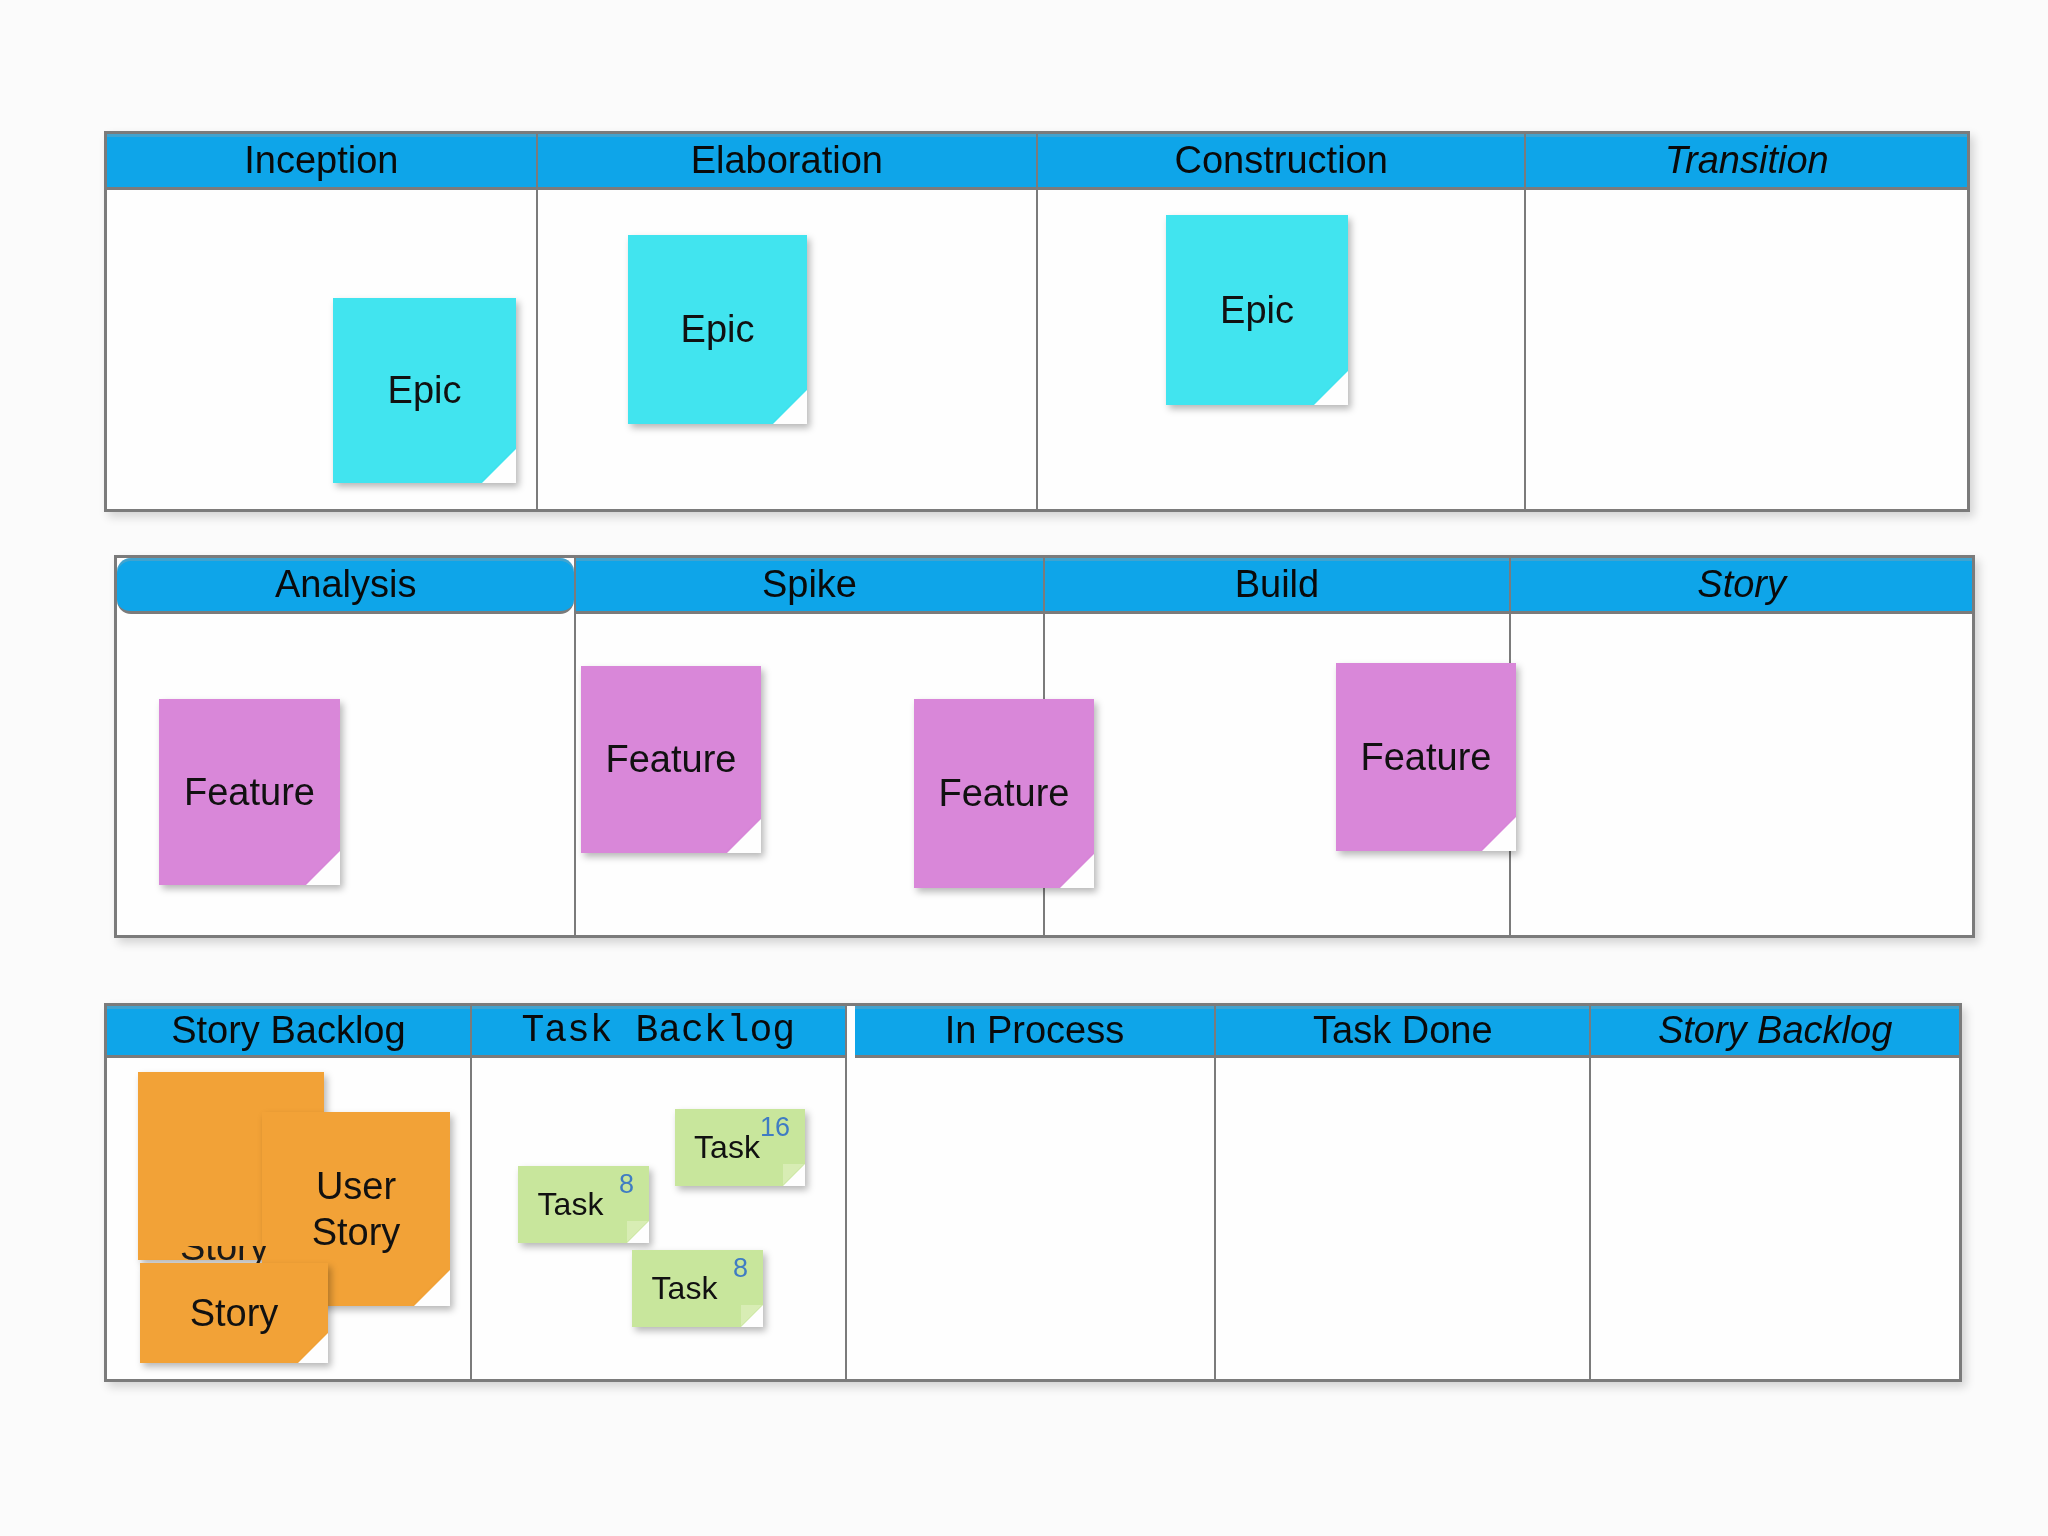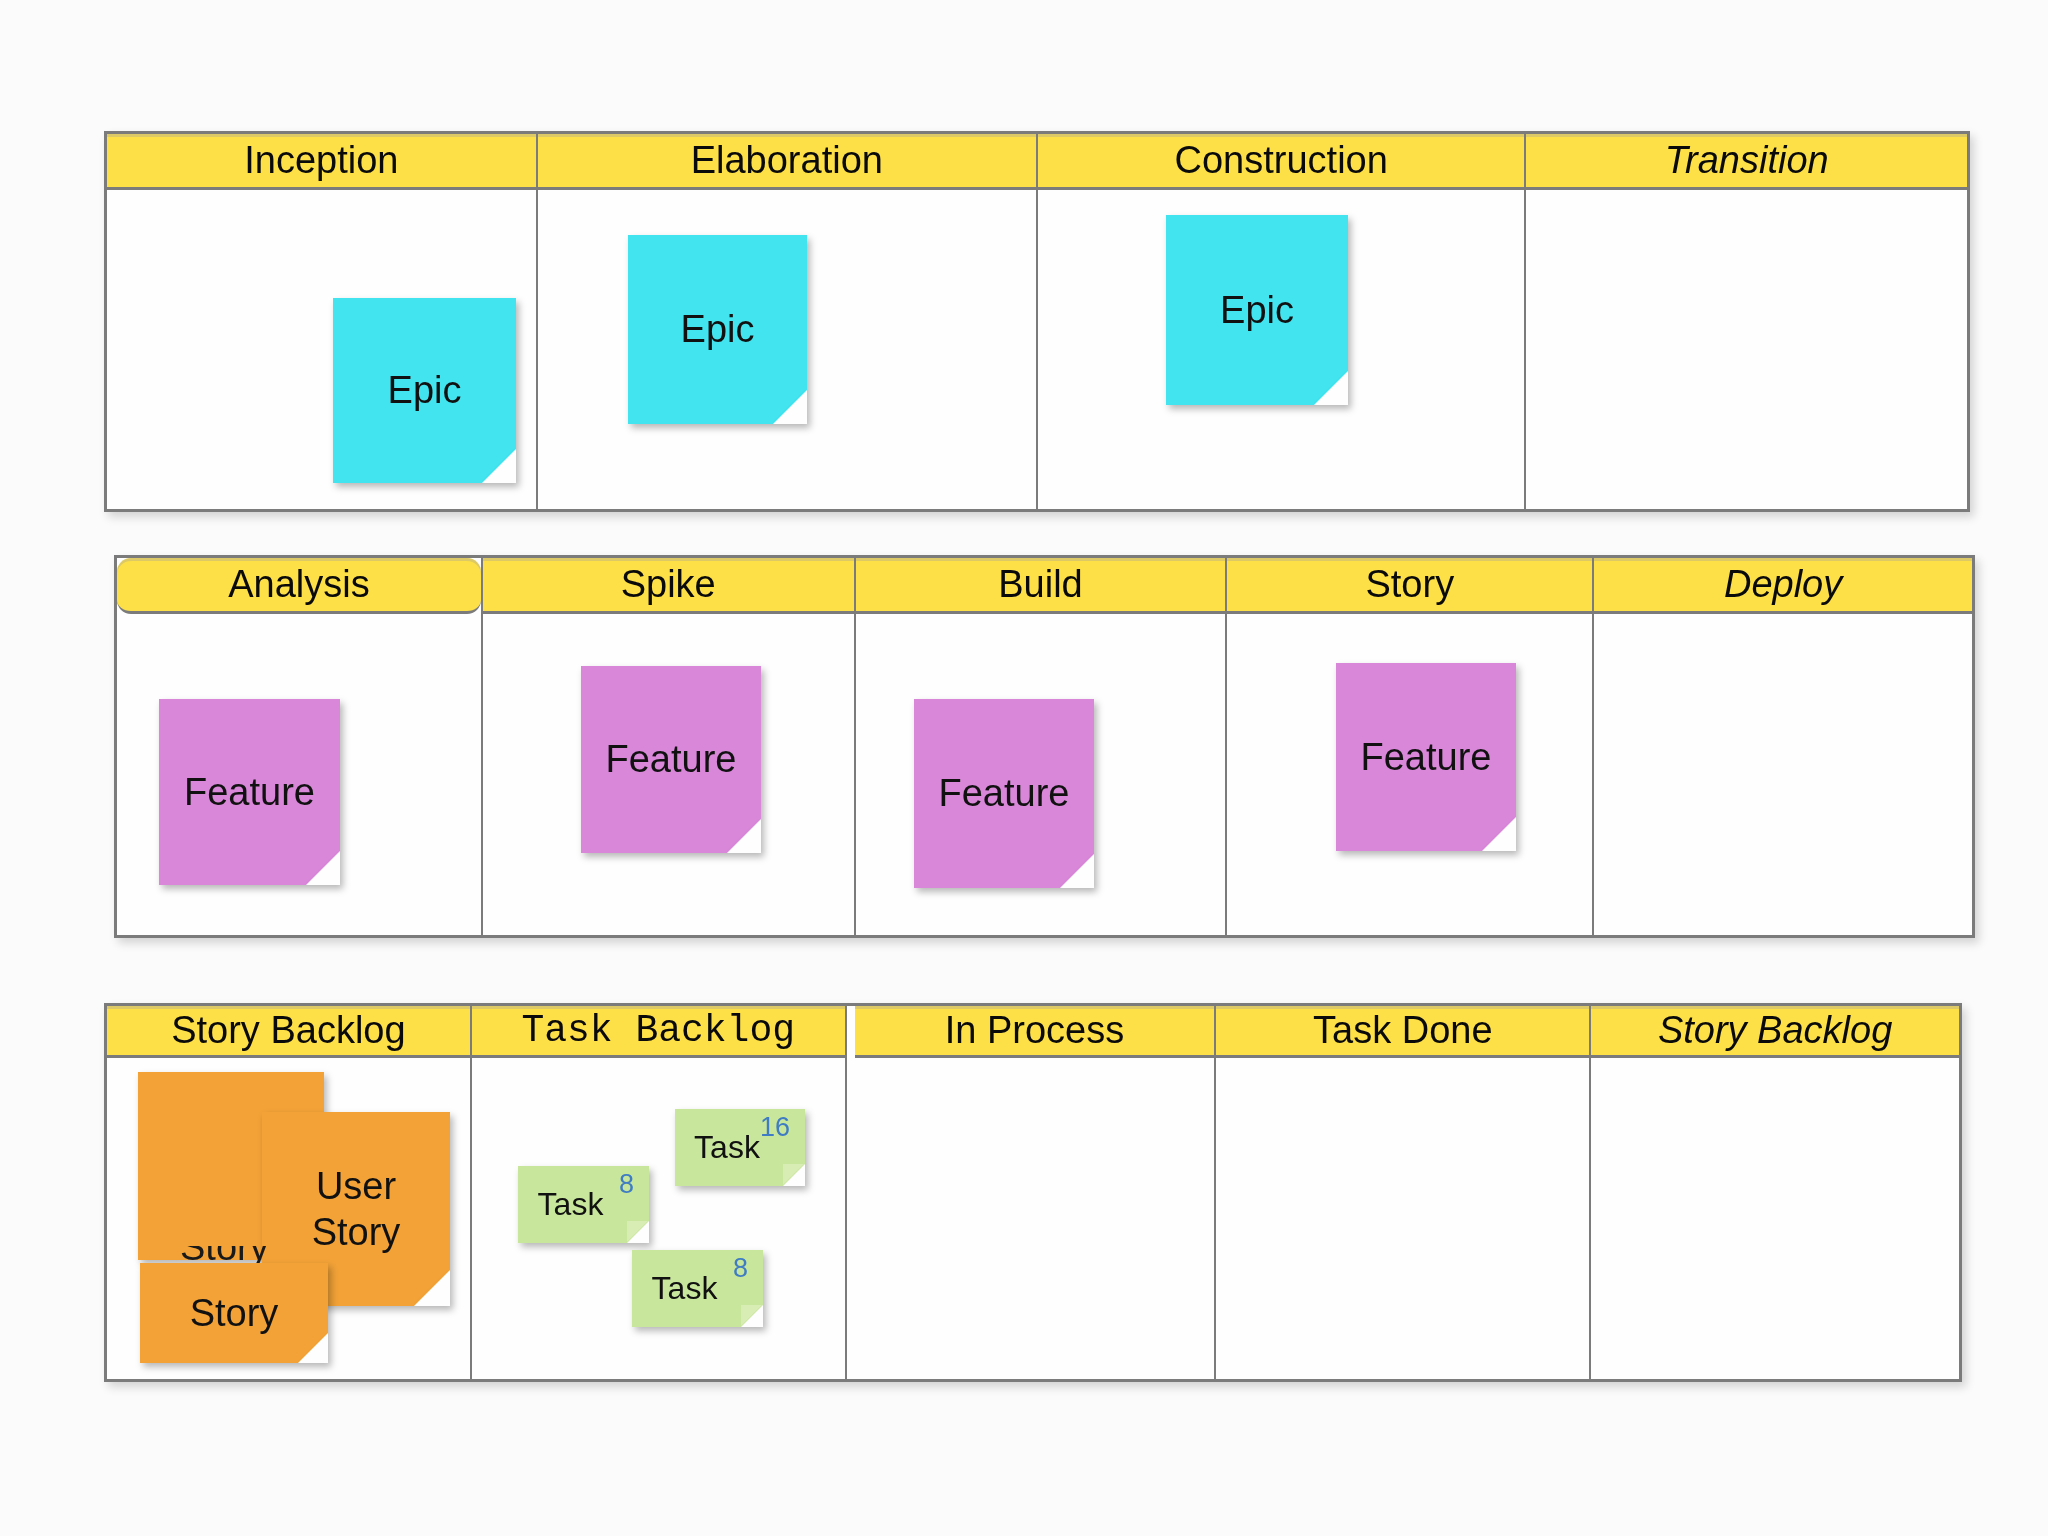--- a/index.html
+++ b/index.html
@@ -22,21 +22,21 @@
     display:flex;flex-direction:column;
     box-sizing:border-box;
     border-right:2px solid #7B7B7B;
   }
   .col:last-child{border-right:none;font-style:italic;}
   .col-header{
     display:flex;align-items:center;justify-content:center;
     border-bottom:3px solid #7B7B7B;
     box-sizing:border-box;
     font-size:38px;color:#0a0a0a;
-    background:#fde047;
+    background:#0ea5e9;
     box-shadow:inset 0 3px 0 rgba(160,160,160,0.35);
   }
   .col-body{flex:1;background:#FEFEFE;}
   .note{
     position:absolute;
     display:flex;align-items:center;justify-content:center;
     box-sizing:border-box;
     font-size:38px;color:#111;
     box-shadow:3px 4px 7px rgba(0,0,0,0.28);
   }
@@ -105,26 +105,20 @@
           <span>Build</span>
         </div>
         <div class="col-body"></div>
       </div>
       <div class="col" style="flex: 368 1 368px;">
         <div class="col-header" style="height: 56px;">
           <span>Story</span>
         </div>
         <div class="col-body"></div>
       </div>
-      <div class="col" style="flex: 379 1 379px;">
-        <div class="col-header" style="height: 56px;">
-          <span>Deploy</span>
-        </div>
-        <div class="col-body"></div>
-      </div>
     </div>
     <div class="board" style="left: 104px; top: 1003px; width: 1858px; height: 379px;">
       <div class="col" style="flex: 366 1 366px;">
         <div class="col-header" style="height: 52px;">
           <span>Story Backlog</span>
         </div>
         <div class="col-body"></div>
       </div>
       <div class="col" style="flex: 376 1 376px;">
         <div class="col-header" style="height: 52px; font-family: Liberation Mono, monospace;">

